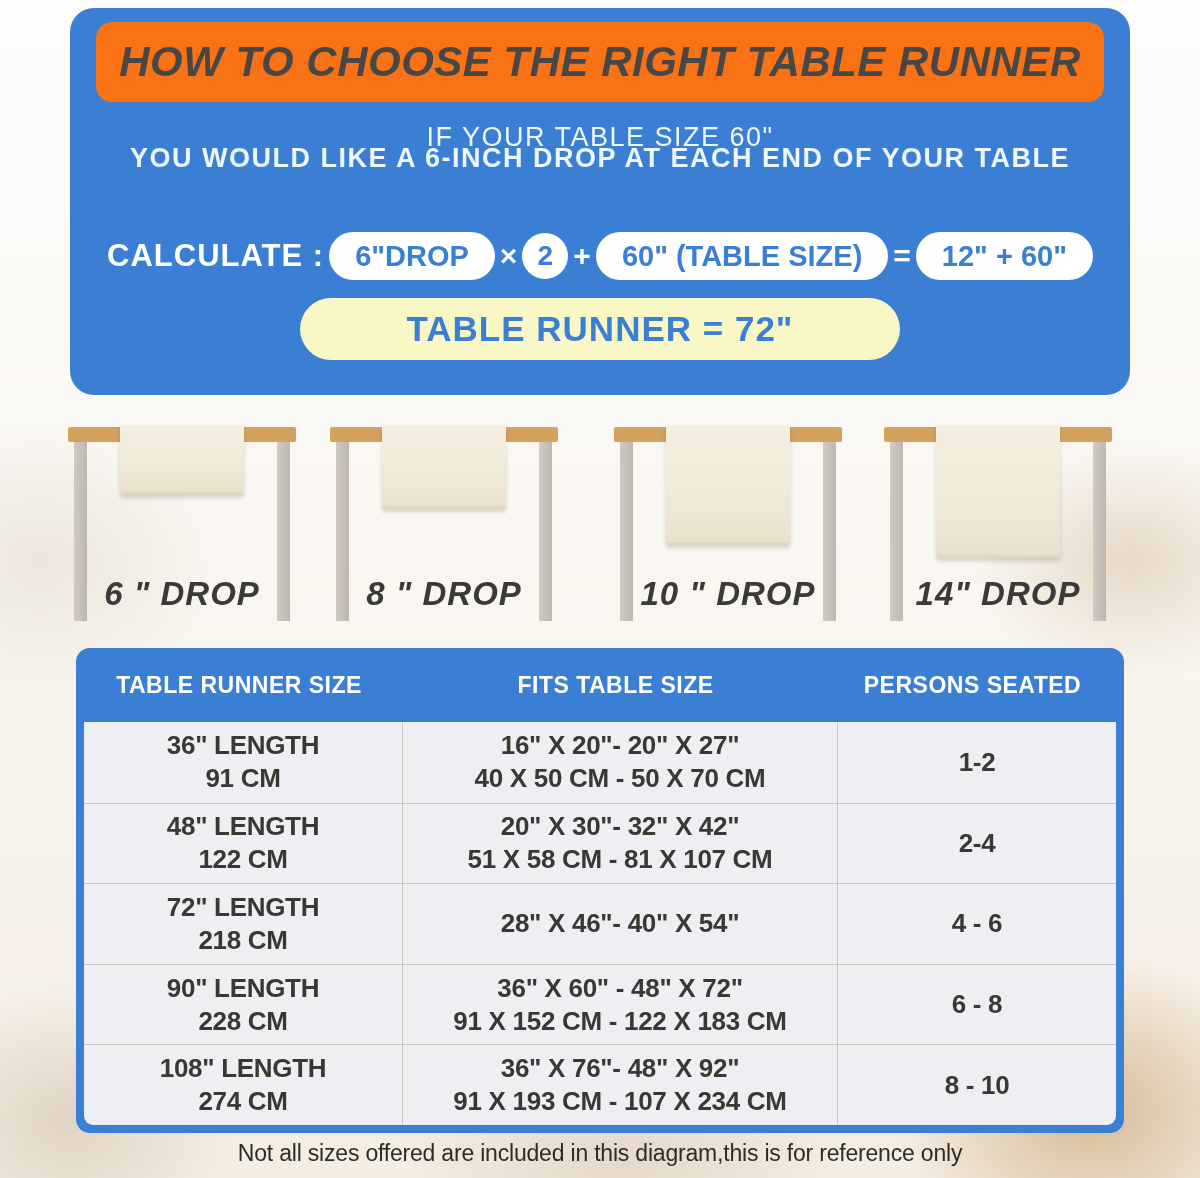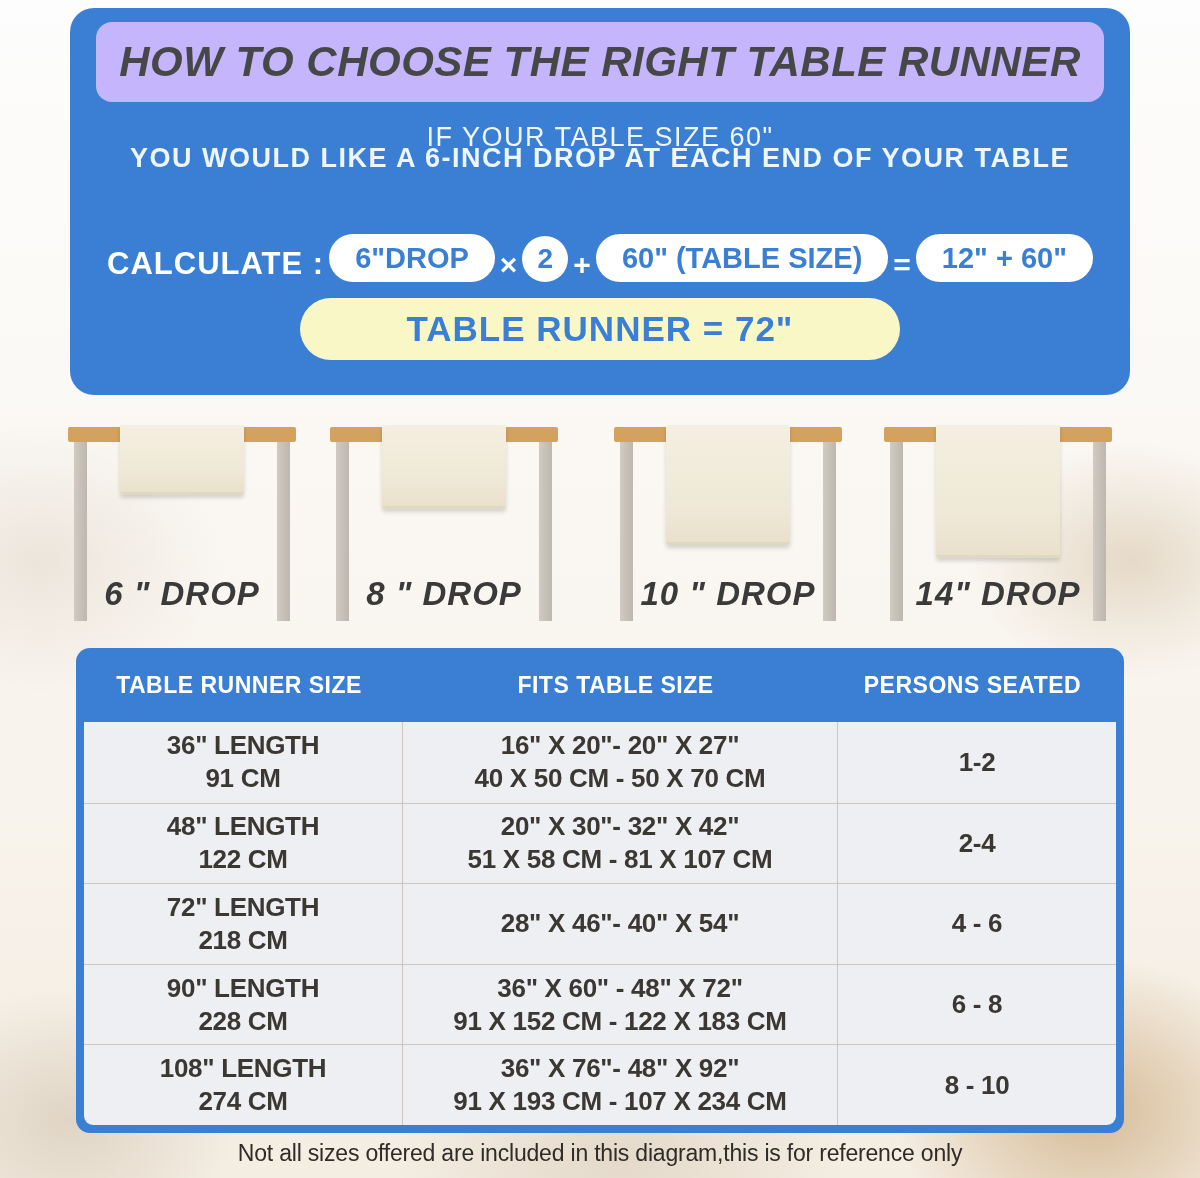--- a/index.html
+++ b/index.html
@@ -22,36 +22,36 @@
       radial-gradient(260px 200px at 40px 560px, rgba(222,212,198,.5), transparent 70%),
       linear-gradient(180deg,#fdfdfd 0%,#faf7f2 45%,#f4ede2 100%);
   }
   
   .hero{
     position:absolute;left:70px;top:8px;width:1060px;height:387px;
     background:var(--blue);border-radius:24px;
   }
   .title-banner{
     position:absolute;left:26px;top:14px;width:1008px;height:80px;
-    background:#c4b5fd;border-radius:16px;
+    background:#f97316;border-radius:16px;
     display:flex;align-items:center;justify-content:center;
   }
   .title-banner h1{
     margin:0;font-size:42px;font-weight:900;font-style:italic;
     color:var(--title_text);letter-spacing:.5px;white-space:nowrap;
   }
   .sub{
     position:absolute;left:0;width:100%;margin:0;text-align:center;
     color:#eef6ff;font-size:27px;font-weight:400;letter-spacing:1.5px;white-space:nowrap;
   }
   .sub.l1{top:114px;}
   .sub.l2{top:135px;font-weight:bold;}
   .calc-row{
     position:absolute;left:0;top:222px;width:100%;height:52px;
-    display:flex;align-items:flex-end;justify-content:center;gap:5px;
+    display:flex;align-items:center;justify-content:center;gap:5px;
   }
   .calc-label{color:#fff;font-size:31px;font-weight:800;letter-spacing:1px;white-space:nowrap;}
   .pill{
     height:48px;padding:0 26px;border-radius:26px;background:#fff;color:var(--blue);
     font-weight:800;font-size:29px;display:flex;align-items:center;justify-content:center;
     white-space:nowrap;
   }
   .pill.circle{width:46px;height:46px;padding:0;border-radius:50%;font-size:28px;}
   .op{color:#fff;font-size:30px;font-weight:800;}
   .result-pill{

